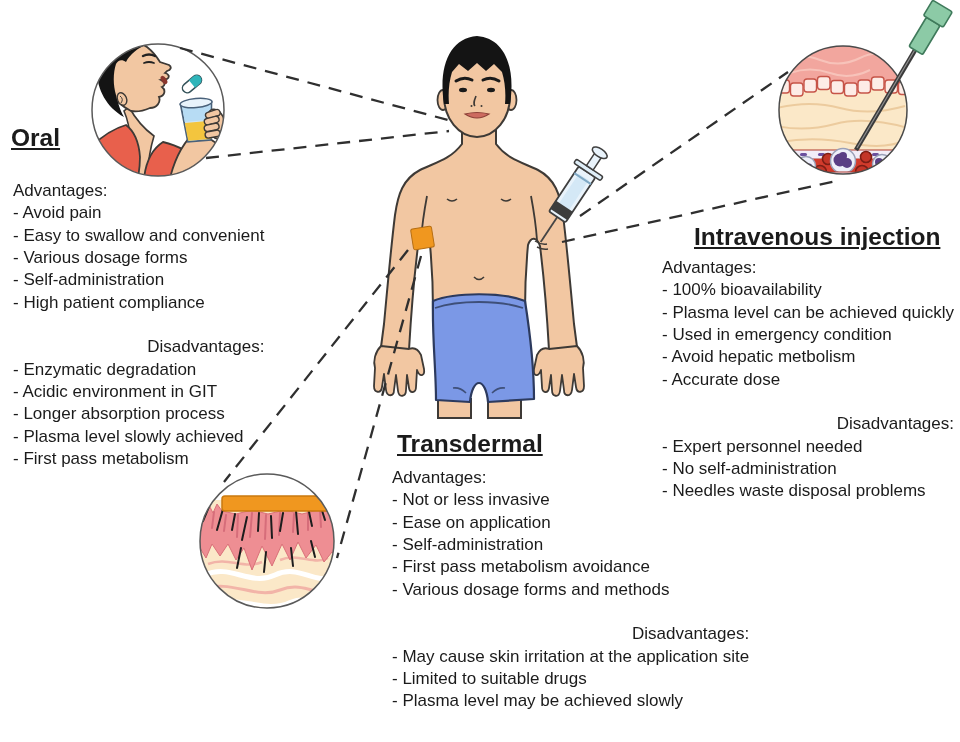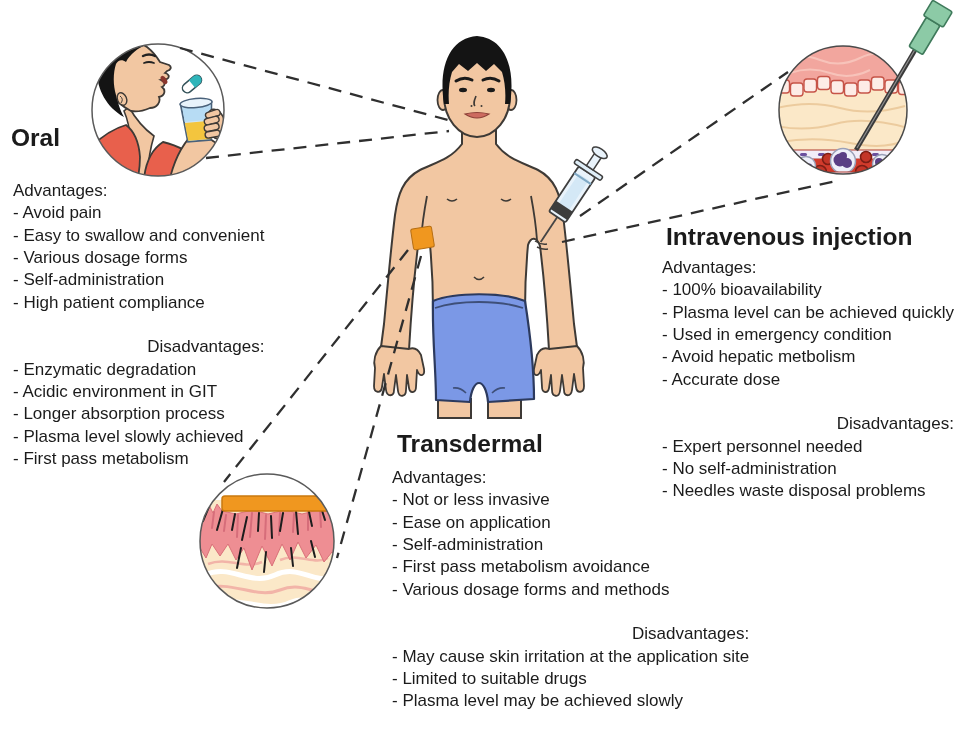--- a/index.html
+++ b/index.html
@@ -1,18 +1,18 @@
 <!DOCTYPE html>
 <html style="--text: #1b1b1b; --connector: #2f2f2f; --skin: #f2c7a2; --outline: #3e3a36; --hair: #141414; --shorts: #7b98e6; --shorts_outline: #2c3a5e; --patch: #f0971f; --shirt: #e8604c; --capsule: #2fb5ba; --water: #b7dcf4; --juice: #f3c53e; --tissue_pink: #f2a69e; --dermis_cream: #fbe8c8; --epidermis_pink: #ee8e93; --blood: #d23b2c; --rbc: #c33528; --wbc_nucleus: #5a3f85; --needle_hub: #8ccaa6;"><head>
 <meta charset="utf-8">
 <style>
   html,body { margin:0; padding:0; }
   body { width:960px; height:742px; background:#ffffff; font-family:"Liberation Sans", sans-serif; color:var(--text,#1b1b1b); position:relative; overflow:hidden; }
   .stage { position:absolute; left:0; top:0; width:960px; height:742px; }
-  .title { position:absolute; font-weight:bold; font-size:24.5px; white-space:nowrap; }
+  .title { position:absolute; font-weight:bold; font-size:24.5px; white-space:nowrap;text-decoration:underline; }
   .tblock { position:absolute; font-size:17px; line-height:22.35px; white-space:nowrap; }
   .tblock .gap { margin-top:22.35px;text-align:right; }
 </style>
 </head>
 <body>
 
 <svg class="stage" viewBox="0 0 960 742">
   <defs>
     <clipPath id="clipOral">
         <circle cx="158" cy="110" r="66"></circle>
@@ -277,21 +277,21 @@
   <div class="gap">Disadvantages:</div>
   <div>
       <div>- Enzymatic degradation</div>
       <div>- Acidic environment in GIT</div>
       <div>- Longer absorption process</div>
       <div>- Plasma level slowly achieved</div>
       <div>- First pass metabolism</div>
     </div>
 </div>
 
-<div class="title" style="left:666px; top:223px;">Intravenous injection</div>
+<div class="title" style="left:694px; top:223px;">Intravenous injection</div>
 <div class="tblock" style="left:662px; top:257px;">
   <div>Advantages:</div>
   <div>
       <div>- 100% bioavailability</div>
       <div>- Plasma level can be achieved quickly</div>
       <div>- Used in emergency condition</div>
       <div>- Avoid hepatic metbolism</div>
       <div>- Accurate dose</div>
     </div>
   <div class="gap">Disadvantages:</div>

